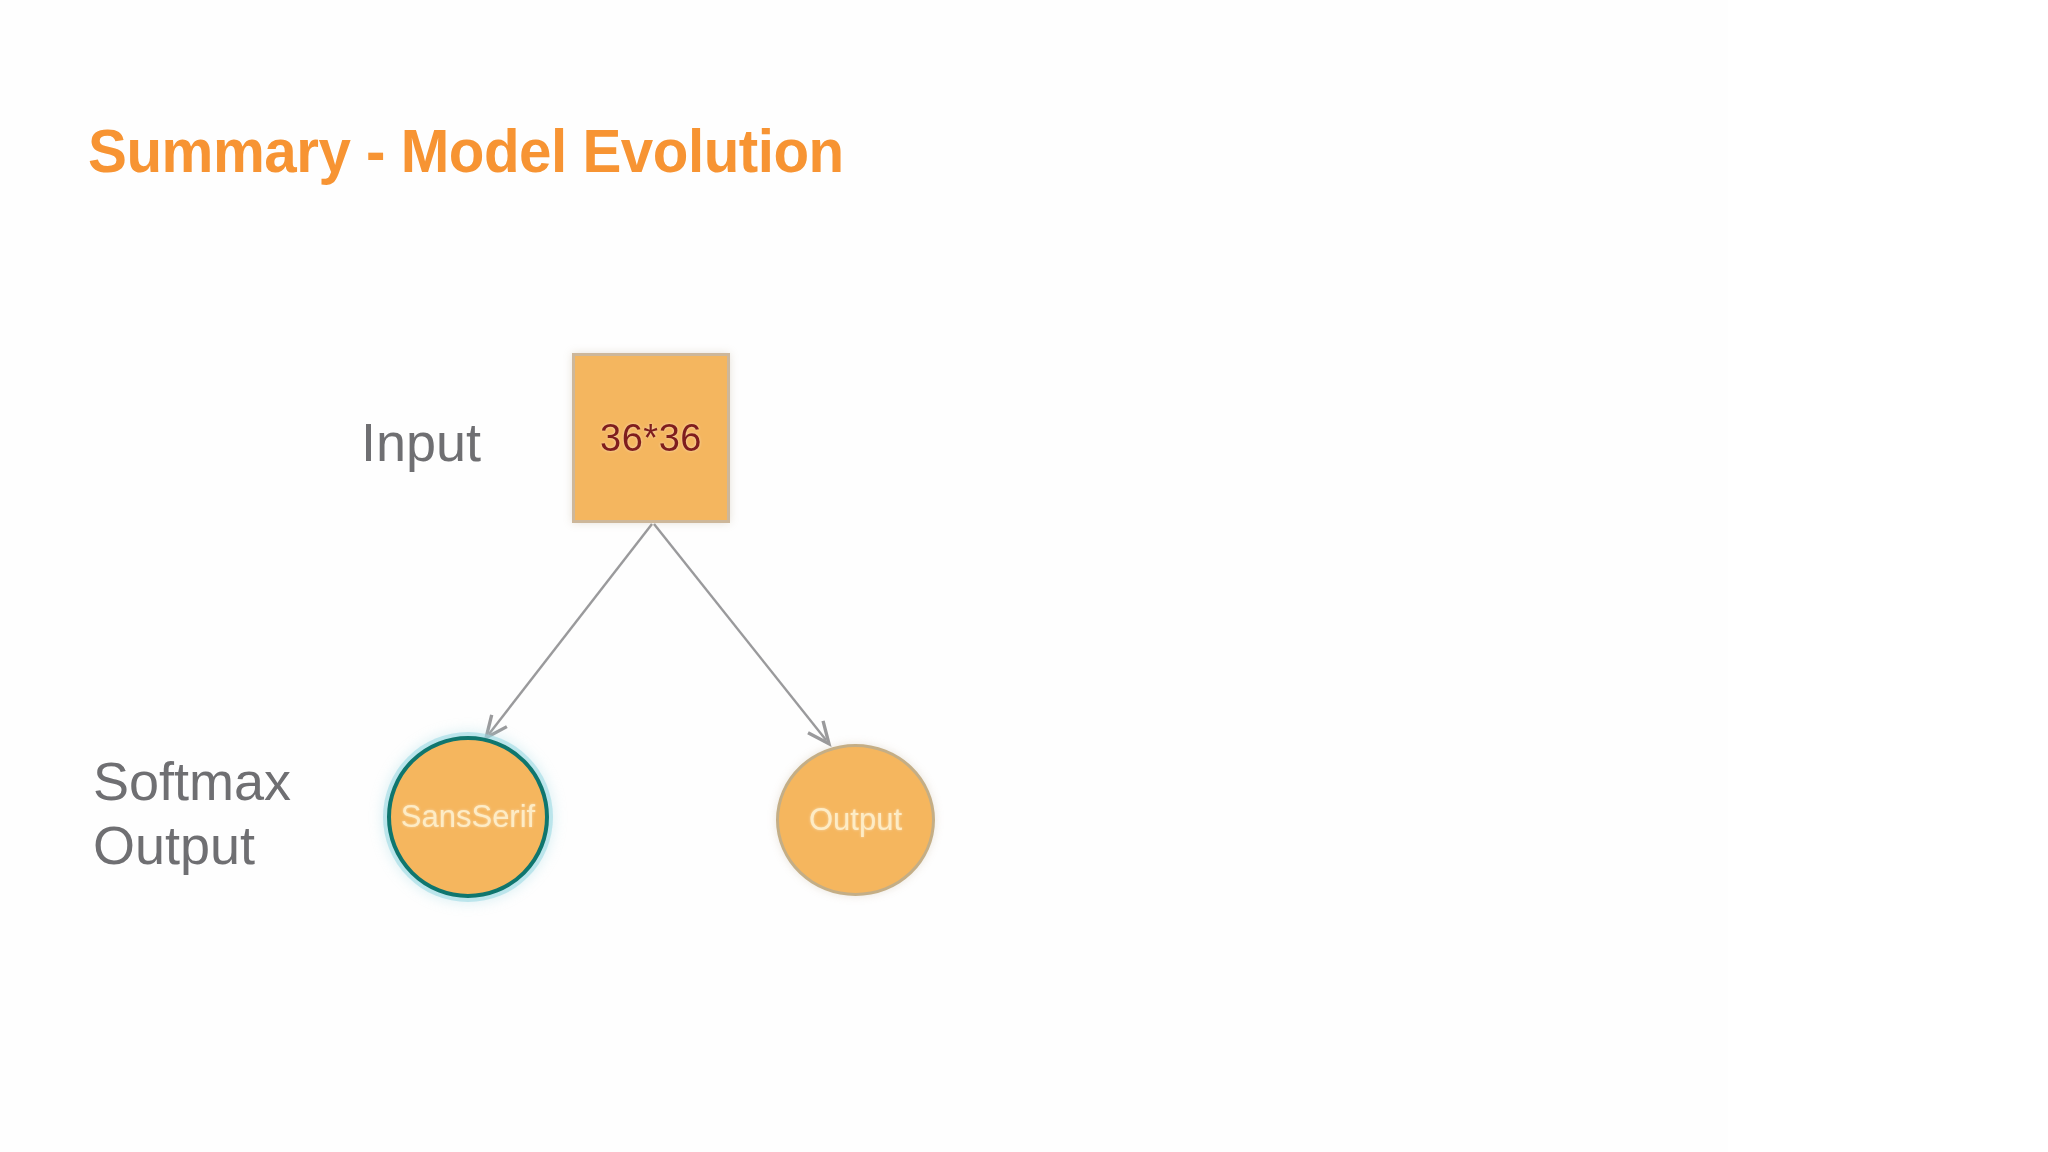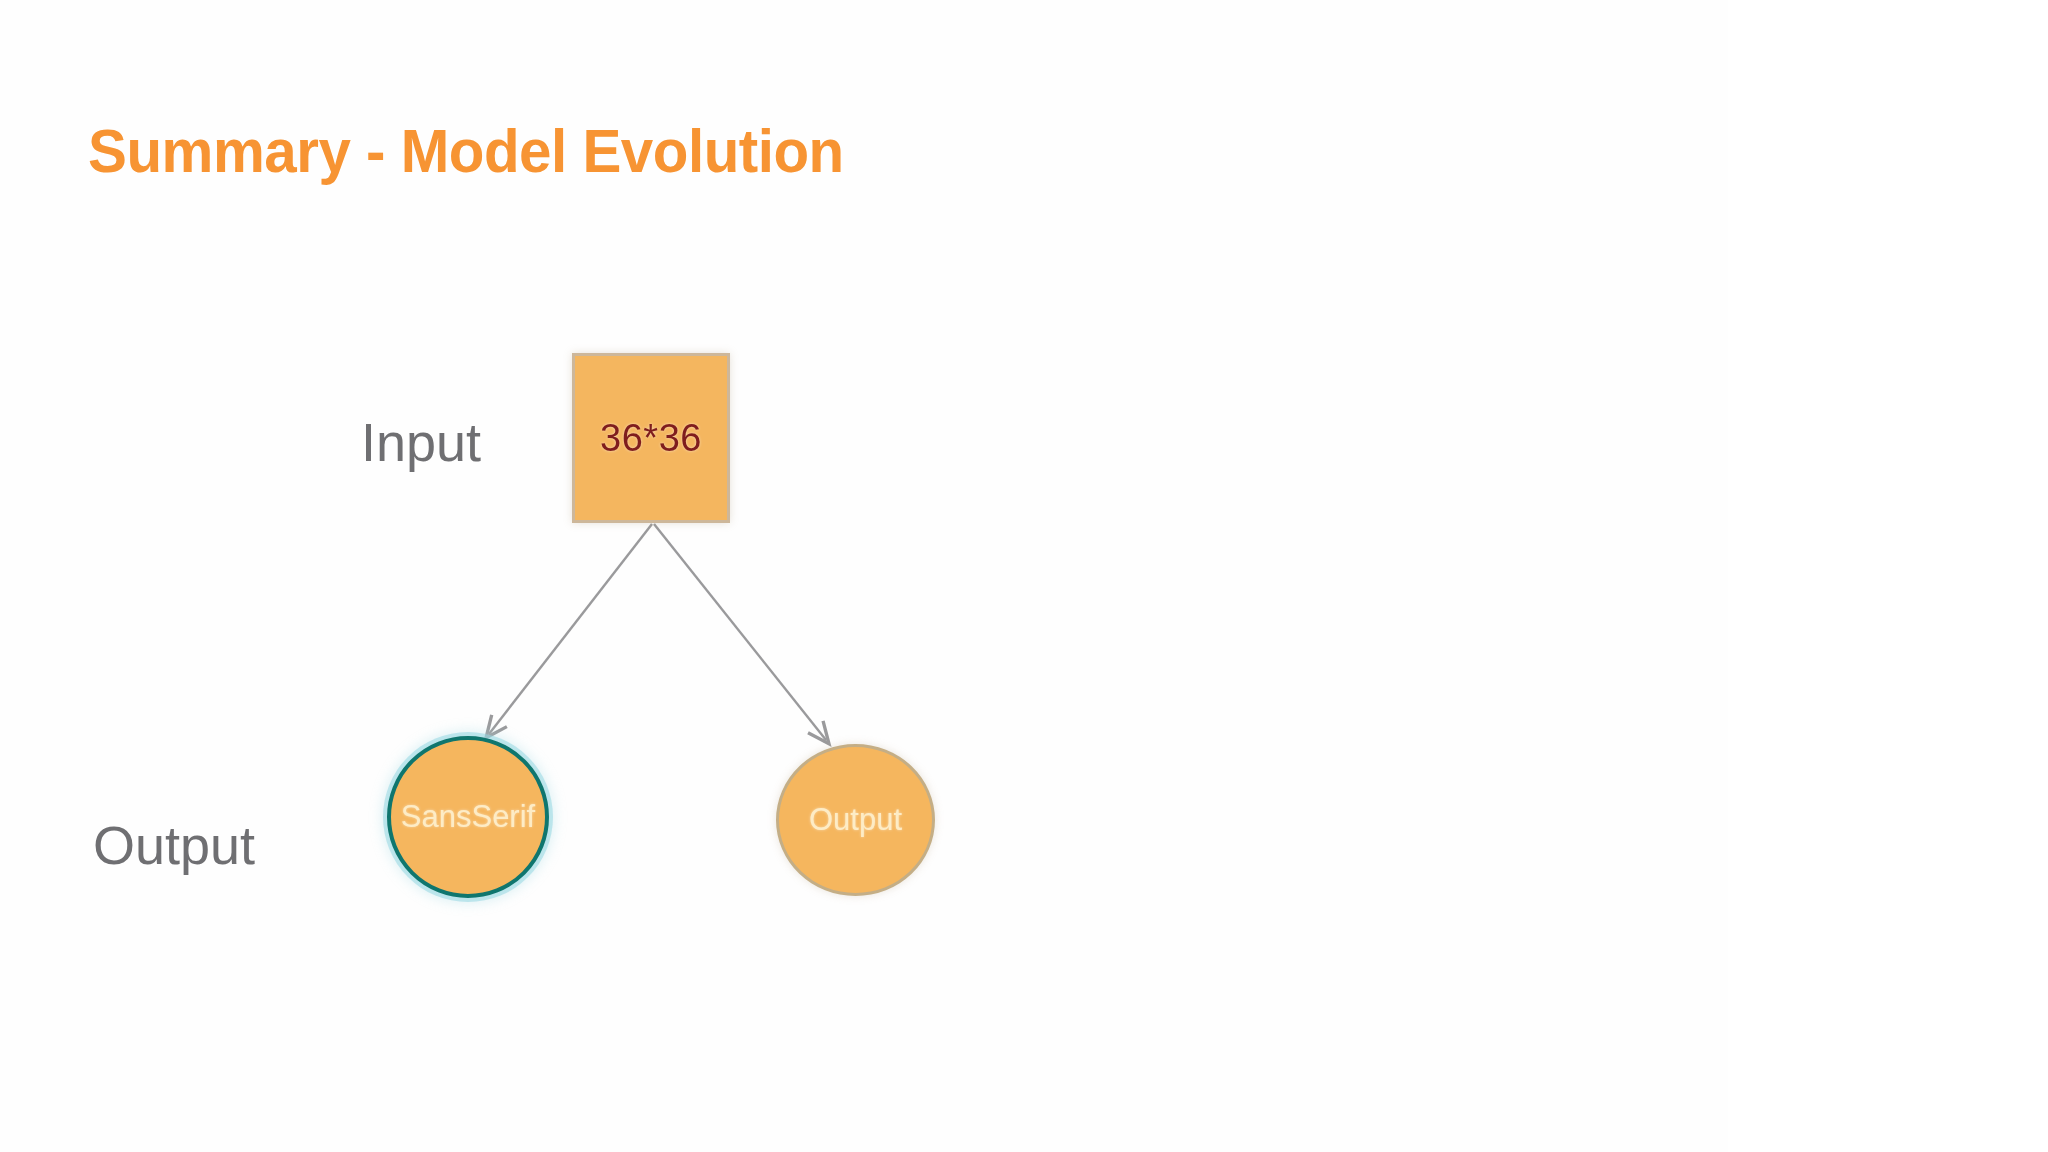--- a/index.html
+++ b/index.html
@@ -144,21 +144,21 @@
         <marker id="open-arrow" markerWidth="12" markerHeight="12" refX="8" refY="5" orient="auto" markerUnits="strokeWidth">
           <path d="M1,1 L10,5 L1,9" fill="none" stroke="#9a9a9c" stroke-width="1.4"></path>
         </marker>
       </defs>
       <line x1="652" y1="487" x2="489" y2="697" stroke="#9a9a9c" stroke-width="2.4" marker-end="url(#open-arrow)"></line>
       <line x1="654" y1="487" x2="826" y2="703" stroke="#9a9a9c" stroke-width="2.4" marker-end="url(#open-arrow)"></line>
     </svg>
 
     <div class="diagram-label" id="label-input">Input</div>
 
-    <div class="diagram-label" id="label-softmax-output"><br><span>Output</span></div>
+    <div class="diagram-label" id="label-softmax-output"><span>Softmax</span><br><span>Output</span></div>
 
     <div id="node-input-square">
       <span class="node-text">36*36</span>
     </div>
 
     <div class="node-circle" id="node-sansserif">
       <span class="node-text">SansSerif</span>
     </div>
 
     <div class="node-circle" id="node-serif">

